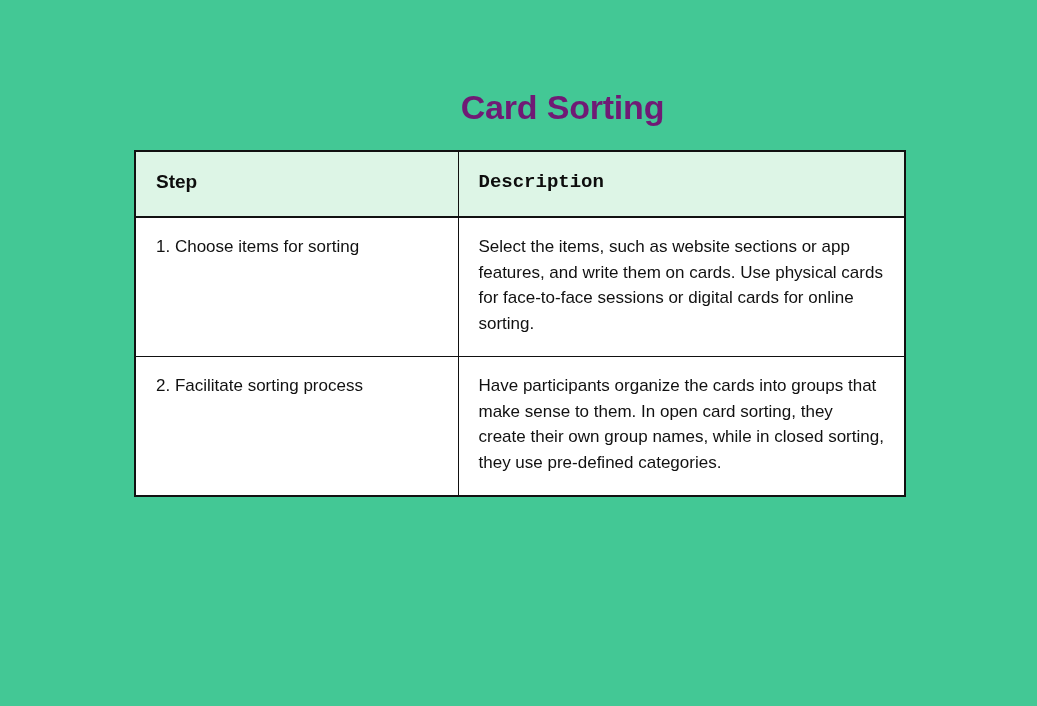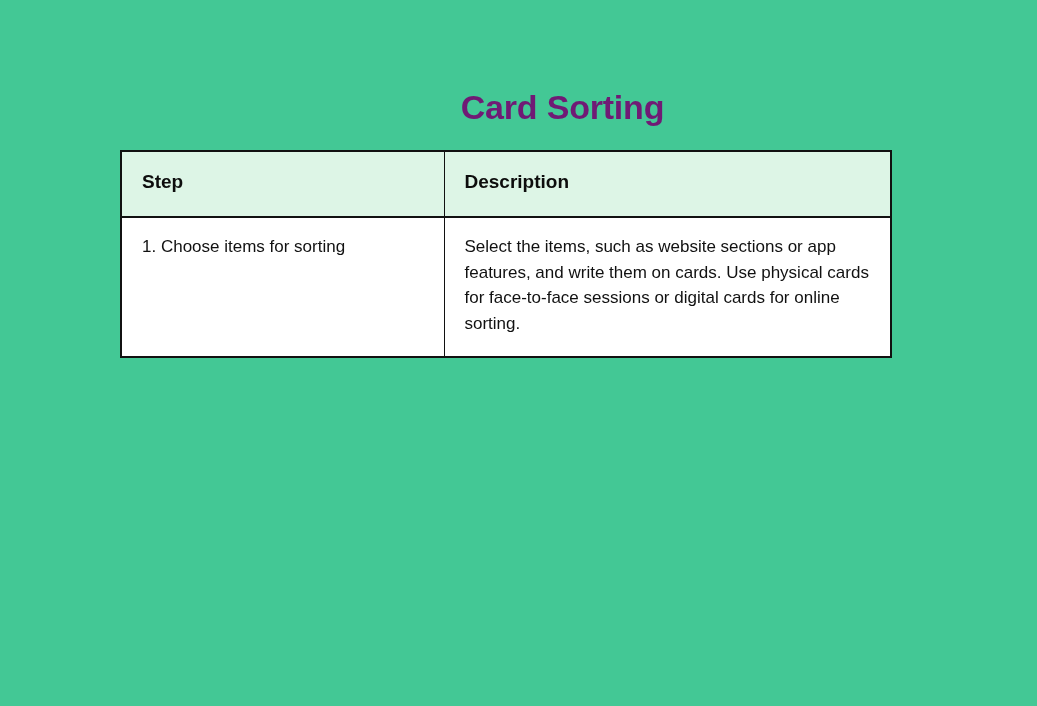--- a/index.html
+++ b/index.html
@@ -33,21 +33,21 @@
     font-size: 34px;
     font-weight: bold;
     color: #701a75;
     letter-spacing: -0.2px;
     line-height: 44px;
     padding-left: 44px;
   }
 
   .table-wrap {
     position: absolute;
-    left: 120px;
+    left: 134px;
     top: 150px;
     width: 866px;
   }
 
   table.card-sort-table {
     width: 770px;
     border-collapse: collapse;
     table-layout: fixed;
     background: #ffffff;
     border: 2px solid #111111;
@@ -63,20 +63,21 @@
     text-align: left;
     vertical-align: top;
     font-size: 19px;
     font-weight: bold;
     color: #0d0d0d;
     padding: 18px 20px 22px 20px;
     line-height: 24px;
   }
   table.card-sort-table thead th:last-child {
     border-right: none;
+    font-family: Liberation Mono, monospace;
   }
 
   table.card-sort-table tbody td {
     border-bottom: 1px solid #111111;
     border-right: 1px solid #111111;
     vertical-align: top;
     font-size: 17px;
     color: #111111;
     padding: 16px 20px 20px 20px;
     line-height: 25.5px;
@@ -115,17 +116,21 @@
         <tr>
           <th>Step</th>
           <th>Description</th>
         </tr>
       </thead>
       <tbody>
         <tr>
           <td class="cell-step">1. Choose items for sorting</td>
           <td class="cell-desc">Select the items, such as website sections or app features, and write them on cards. Use physical cards for face-to-face sessions or digital cards for online sorting.</td>
         </tr>
+        <tr>
+          <td class="cell-step">2. Facilitate sorting process</td>
+          <td class="cell-desc">Have participants organize the cards into groups that make sense to them. In open card sorting, they create their own group names, while in closed sorting, they use pre-defined categories.</td>
+        </tr>
       </tbody>
     </table>
   </div>
 
 </div>
 
 </body></html>

